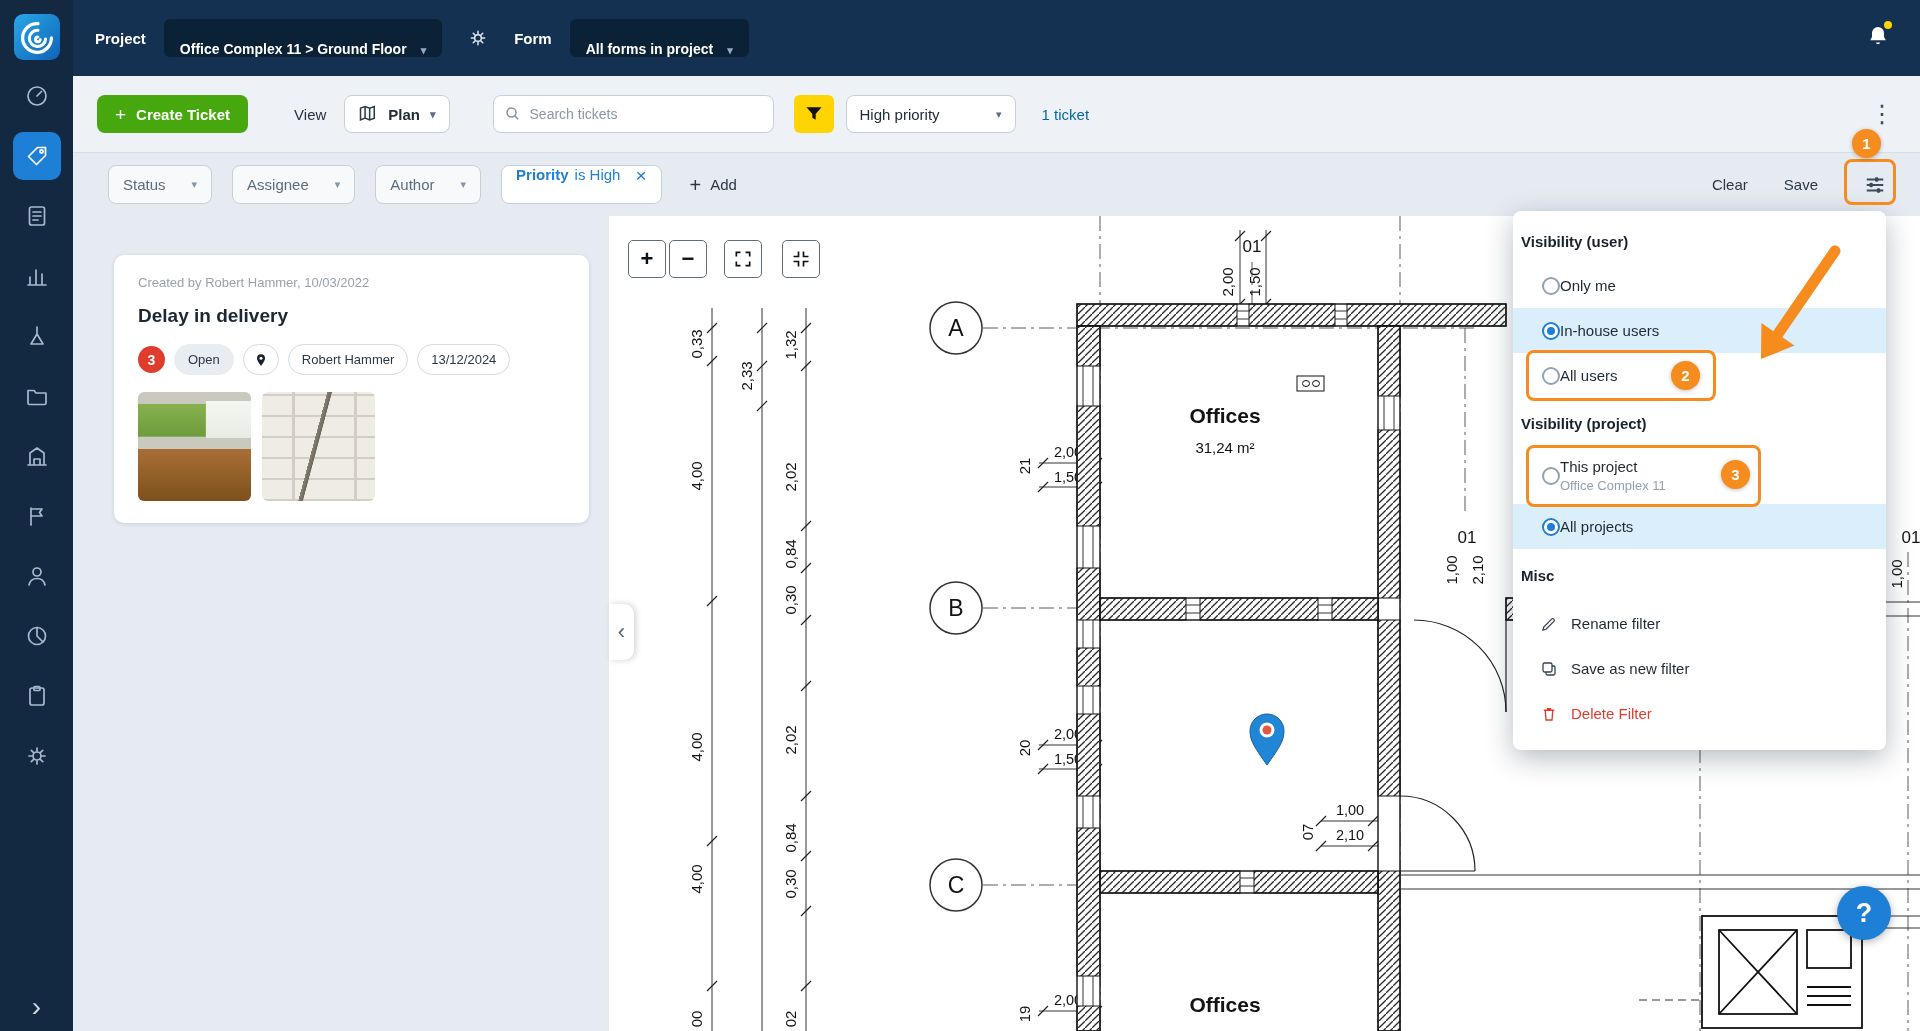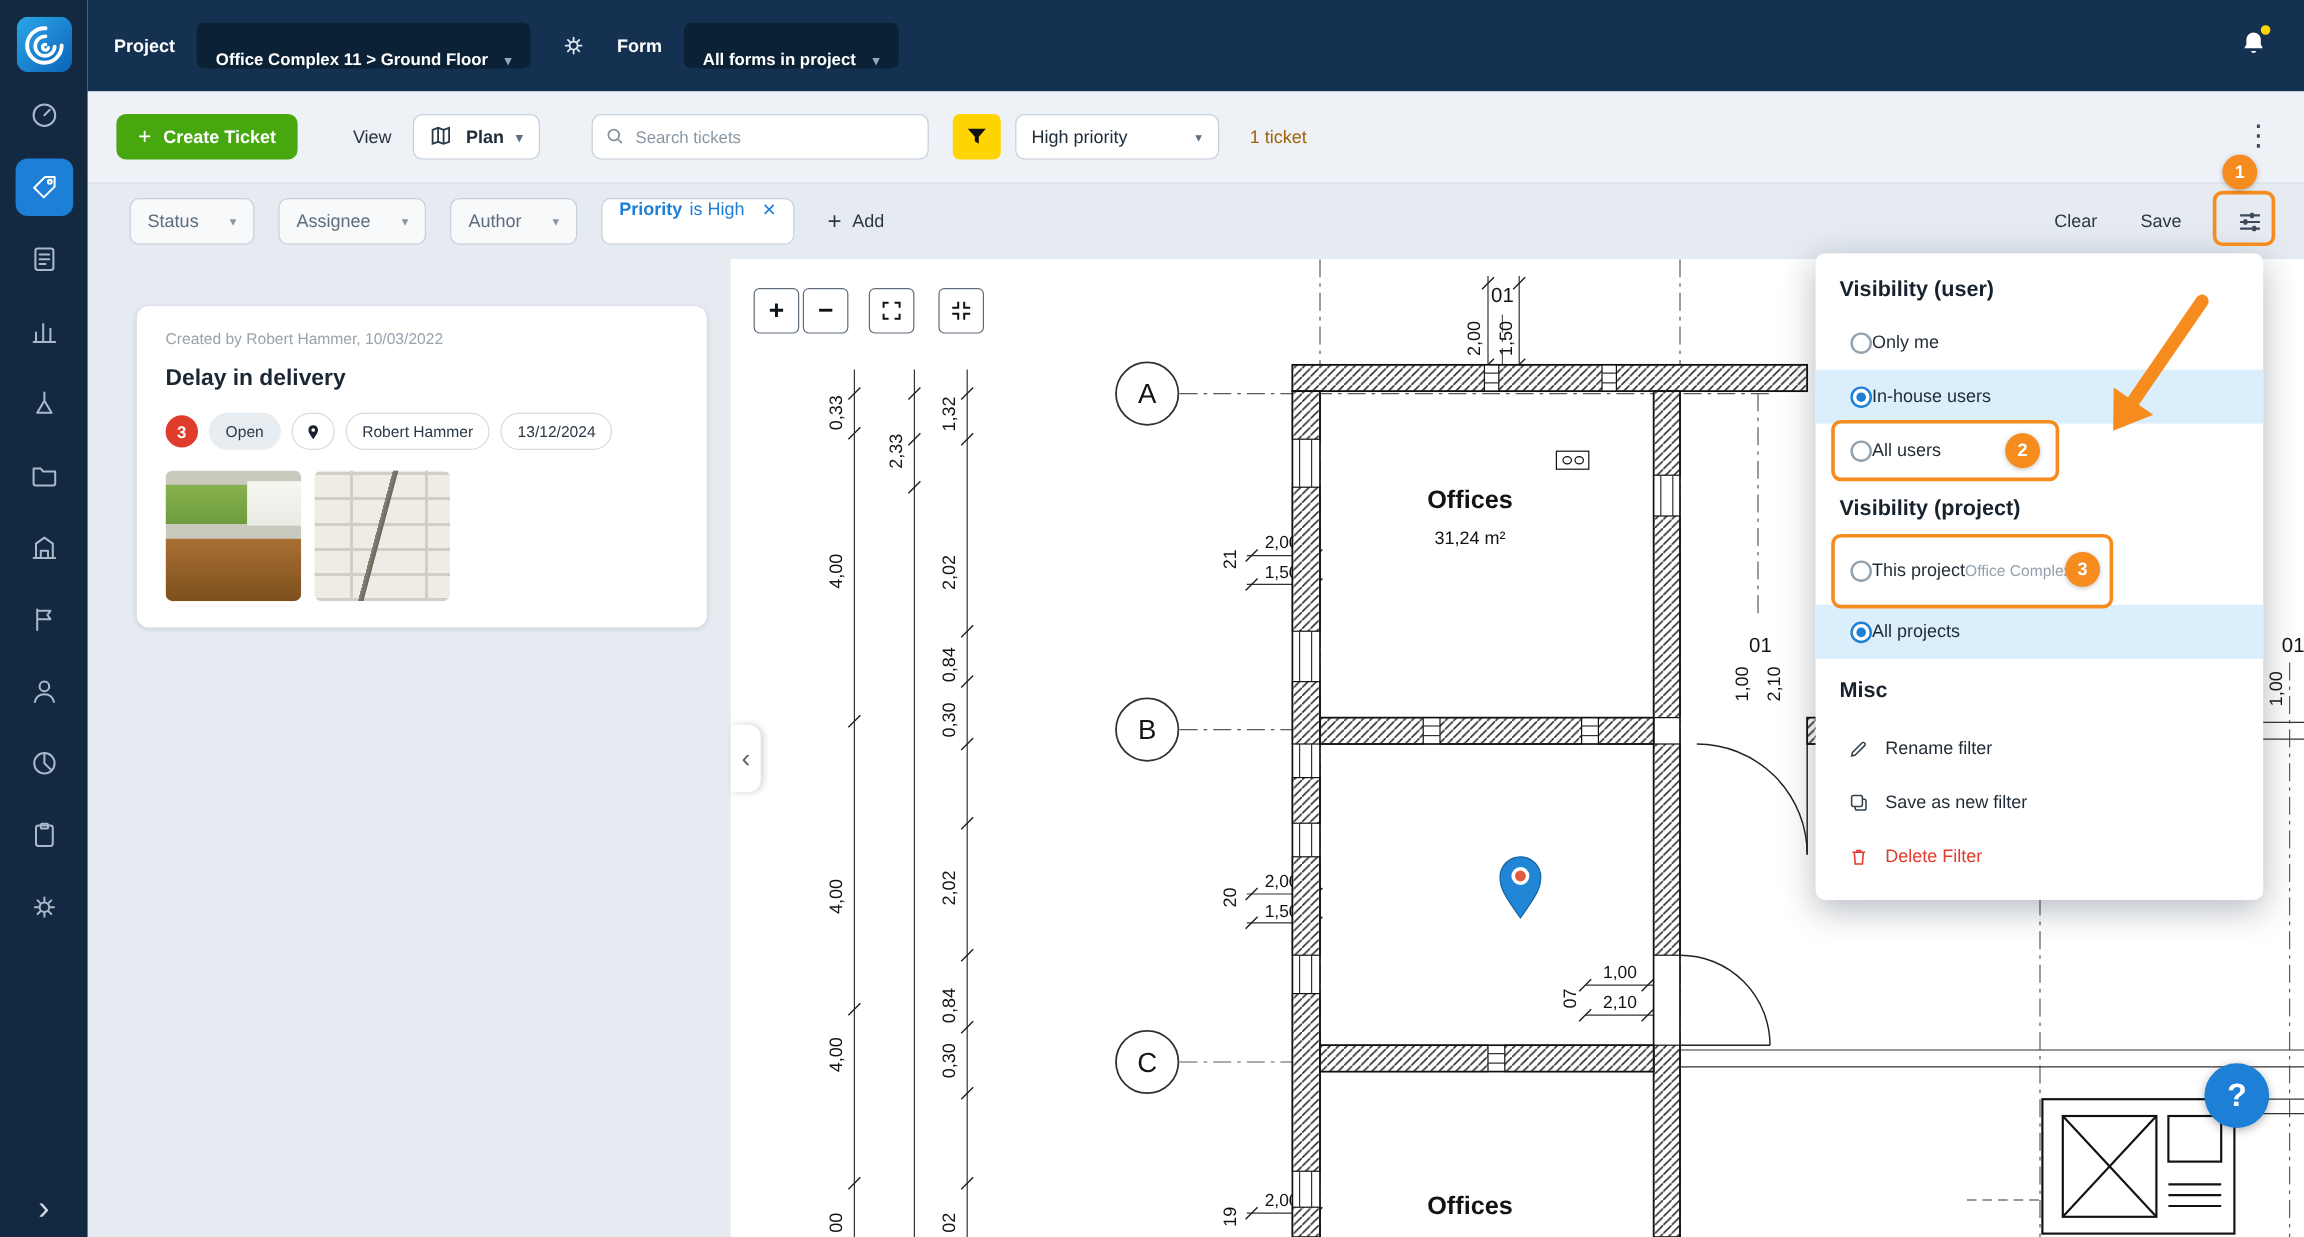--- a/index.html
+++ b/index.html
@@ -32,21 +32,21 @@
 .btn-create{height:38px;background:#46a70f;color:#fff;border:none;border-radius:8px;font-size:15px;font-weight:700;display:flex;align-items:center;gap:10px;padding:0 18px;cursor:pointer;font-family:inherit}
 .plus{font-size:19px;font-weight:400;line-height:1}
 .view-label{margin-left:46px;font-size:15px;color:#27333f}
 .wbtn{height:38px;background:#fff;border:1px solid #c6d0da;border-radius:8px;display:flex;align-items:center;gap:10px;padding:0 13px;font-size:15px;color:#212d39;cursor:pointer}
 .btn-plan{margin-left:18px;font-weight:600}
 .search{margin-left:43px;width:281px;height:38px;background:#fff;border:1px solid #c6d0da;border-radius:8px;display:flex;align-items:center;padding:0 10px;gap:8px}
 .search input{border:none;outline:none;flex:1;font-size:14px;color:#333;background:transparent;font-family:inherit}
 .search input::placeholder{color:#8a97a4}
 .btn-funnel{margin-left:20px;width:40px;height:38px;background:#ffd400;border:none;border-radius:6px;display:flex;align-items:center;justify-content:center;cursor:pointer}
 .dd-priority{margin-left:12px;width:170px;justify-content:space-between;font-weight:400}
-.count{margin-left:26px;font-size:15px;color:#a16207}
+.count{margin-left:26px;font-size:15px;color:#0369a1}
 .kebab{position:absolute;right:26px;top:50%;transform:translateY(-50%);font-size:24px;color:#3a4a5c;cursor:pointer;line-height:1}
 
 
 .filterbar{position:absolute;left:73px;top:152px;right:0;height:64px;background:#e6ebf2;border-top:1px solid #d7dee6;display:flex;align-items:center;padding-left:35px;gap:20px}
 .fpill{height:39px;background:#f7f9fb;border:1px solid #c6d0da;border-radius:8px;display:flex;align-items:center;gap:26px;padding:0 14px;font-size:15px;color:#5d6d7d;cursor:pointer}
 .fchip{height:39px;background:#fff;border:1px solid #c6d0da;border-radius:8px;display:flex;align-items:flex-start;padding:0 14px;font-size:15px;color:#1d7fd6;gap:6px;cursor:pointer}
 .fchip .bold{font-weight:700}
 .fchip .x{margin-left:9px;font-size:19px;line-height:1;cursor:pointer}
 .add{display:flex;gap:9px;margin-left:8px;font-size:15px;color:#2b3844;align-items:center;cursor:pointer}
 .add .plus2{font-size:20px;line-height:1}
@@ -74,28 +74,28 @@
 .plan-svg{position:absolute;left:0;top:0}
 .plan-svg text{font-family:"Liberation Sans",sans-serif}
 .zoom{position:absolute;left:19px;top:24px;display:flex;align-items:center;z-index:5}
 .zbtn{width:38px;height:38px;background:#fff;border:1.5px solid #5f6c7a;border-radius:5px;display:flex;align-items:center;justify-content:center;font-size:22px;font-weight:700;color:#0c1116;cursor:pointer}
 .zgap3{width:3px}.zgap17{width:17px}.zgap20{width:20px}
 .collapse-tab{position:absolute;left:0;top:388px;width:25px;height:56px;background:#fff;border-radius:0 10px 10px 0;box-shadow:2px 0 6px rgba(0,0,0,.18);display:flex;align-items:center;justify-content:center;font-size:22px;color:#55636f;cursor:pointer;z-index:5}
 .help-btn{position:absolute;left:1837px;top:886px;width:54px;height:54px;border-radius:50%;background:#1d7fd6;color:#fff;font-size:27px;font-weight:700;display:flex;align-items:center;justify-content:center;box-shadow:0 2px 8px rgba(0,0,0,.3);z-index:15;cursor:pointer}
 
 
 .filter-menu{position:absolute;left:1513px;top:211px;width:373px;background:#fff;border-radius:8px;box-shadow:0 8px 28px rgba(10,30,50,.3);z-index:20;padding-bottom:14px}
-.menu-h{height:44px;display:flex;align-items:center;padding-left:20px;font-size:18px;font-weight:700;color:#18222d}
+.menu-h{height:44px;display:flex;align-items:center;padding-left:8px;font-size:15px;font-weight:700;color:#18222d}
 .menu-h.first{margin-top:8px}
 .menu-h.h2{height:50px}
 .menu-h.h3{height:52px}
 .menu-row{height:45px;display:flex;align-items:center;padding-left:29px;font-size:15px;color:#1f2a35;position:relative;cursor:pointer}
 .menu-row.selected{background:#dbeefb}
 .menu-row.two{height:56px}
-.lines{display:flex;flex-direction:row;line-height:1.25}
+.lines{display:flex;flex-direction:column;line-height:1.25}
 .sub{font-size:13px;color:#94a1ad;margin-top:1px}
 .radio{width:18px;height:18px;border-radius:50%;border:2px solid #94a1ae;background:#fff;flex:none;position:relative}
 .radio.on{border-color:#1d7fd6}
 .radio.on::after{content:"";position:absolute;inset:3px;border-radius:50%;background:#1d7fd6}
 .menu-row.action{padding-left:27px;gap:13px}
 .menu-row.delete{color:#e23b2e}
 
 
 .o-box{position:absolute;border:3px solid #f68b1e;border-radius:8px;pointer-events:none}
 .o-badge{position:absolute;width:29px;height:29px;border-radius:50%;background:#f68b1e;color:#fff;font-size:15px;font-weight:700;display:flex;align-items:center;justify-content:center;box-shadow:0 1px 4px rgba(0,0,0,.25)}

